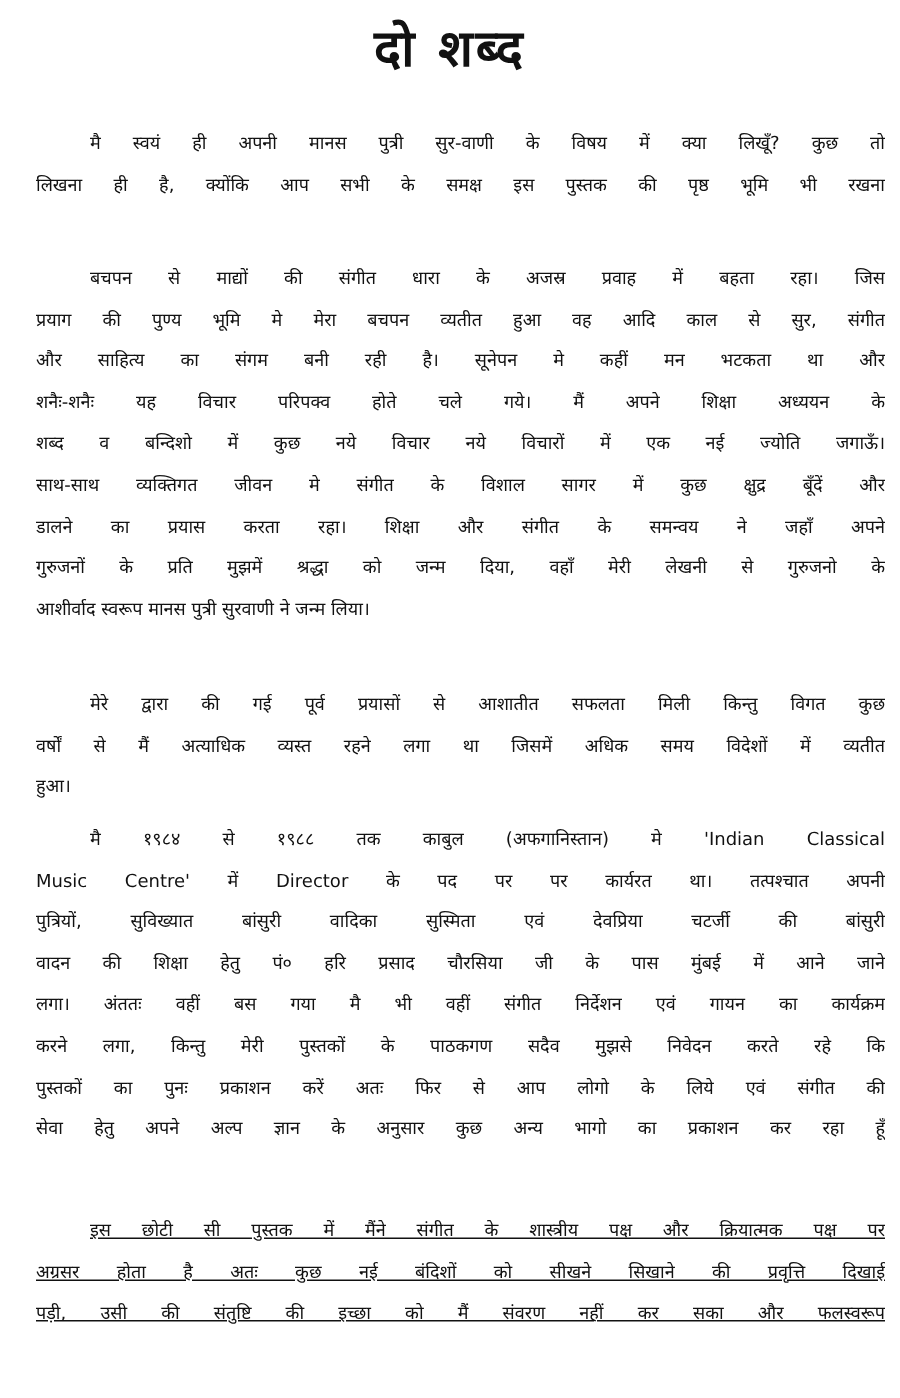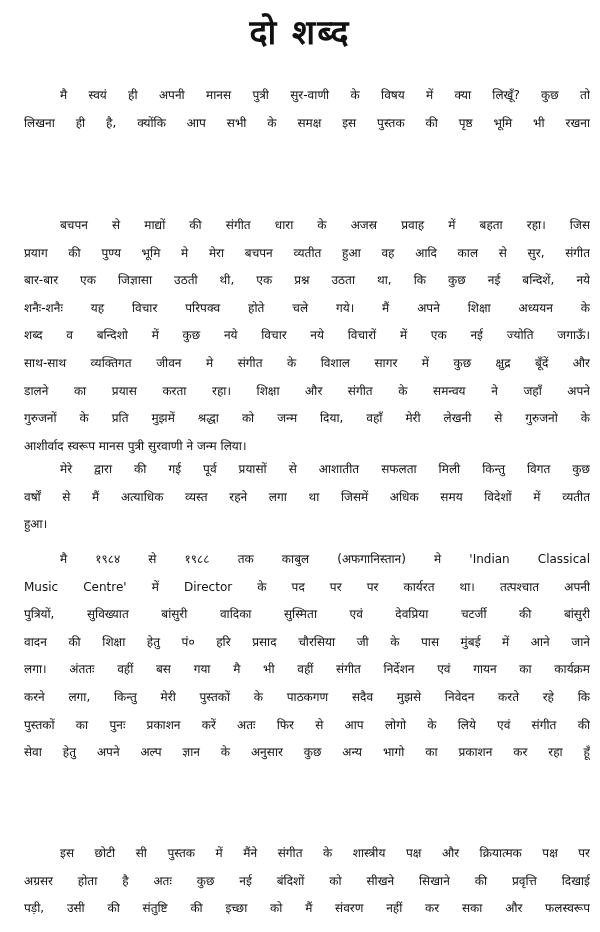--- a/index.html
+++ b/index.html
@@ -14,24 +14,24 @@
 </head>
 <body>
 
 <div class="page">
   <div class="title">दो शब्द</div>
 
   <div class="para" id="p0" style="top: 82px;">
       <span class="line indent">मै स्वयं ही अपनी मानस पुत्री सुर-वाणी के विषय में क्या लिखूँ? कुछ तो</span>
       <span class="line">लिखना ही है, क्योंकि आप सभी के समक्ष इस पुस्तक की पृष्ठ भूमि भी रखना</span>
     </div>
-  <div class="para" id="p1" style="top: 172px; margin-top: 40px;">
+  <div class="para" id="p1" style="top: 172px;">
       <span class="line indent">बचपन से माद्यों की संगीत धारा के अजस्र प्रवाह में बहता रहा। जिस</span>
       <span class="line">प्रयाग की पुण्य भूमि मे मेरा बचपन व्यतीत हुआ वह आदि काल से सुर, संगीत</span>
-      <span class="line">बार-बार एक जिज्ञासा उठती थी, एक प्रश्न उठता था, कि कुछ नई बन्दिशें, नये</span>
+      <span class="line">और साहित्य का संगम बनी रही है। सूनेपन मे कहीं मन भटकता था और</span>
       <span class="line">शनैः-शनैः यह विचार परिपक्व होते चले गये। मैं अपने शिक्षा अध्ययन के</span>
       <span class="line">शब्द व बन्दिशो में कुछ नये विचार नये विचारों में एक नई ज्योति जगाऊँ।</span>
       <span class="line">साथ-साथ व्यक्तिगत जीवन मे संगीत के विशाल सागर में कुछ क्षुद्र बूँदें और</span>
       <span class="line">डालने का प्रयास करता रहा। शिक्षा और संगीत के समन्वय ने जहाँ अपने</span>
       <span class="line">गुरुजनों के प्रति मुझमें श्रद्धा को जन्म दिया, वहाँ मेरी लेखनी से गुरुजनो के</span>
       <span class="line last">आशीर्वाद स्वरूप मानस पुत्री सुरवाणी ने जन्म लिया।</span>
     </div>
   <div class="para" id="p2" style="top: 456px;">
       <span class="line indent">मेरे द्वारा की गई पूर्व प्रयासों से आशातीत सफलता मिली किन्तु विगत कुछ</span>
       <span class="line">वर्षों से मैं अत्याधिक व्यस्त रहने लगा था जिसमें अधिक समय विदेशों में व्यतीत</span>
@@ -40,18 +40,18 @@
   <div class="para" id="p3" style="top: 546px;">
       <span class="line indent">मै १९८४ से १९८८ तक काबुल (अफगानिस्तान) मे 'Indian Classical</span>
       <span class="line">Music Centre' में Director के पद पर पर कार्यरत था। तत्पश्चात अपनी</span>
       <span class="line">पुत्रियों, सुविख्यात बांसुरी वादिका सुस्मिता एवं देवप्रिया चटर्जी की बांसुरी</span>
       <span class="line">वादन की शिक्षा हेतु पं० हरि प्रसाद चौरसिया जी के पास मुंबई में आने जाने</span>
       <span class="line">लगा। अंततः वहीं बस गया मै भी वहीं संगीत निर्देशन एवं गायन का कार्यक्रम</span>
       <span class="line">करने लगा, किन्तु मेरी पुस्तकों के पाठकगण सदैव मुझसे निवेदन करते रहे कि</span>
       <span class="line">पुस्तकों का पुनः प्रकाशन करें अतः फिर से आप लोगो के लिये एवं संगीत की</span>
       <span class="line">सेवा हेतु अपने अल्प ज्ञान के अनुसार कुछ अन्य भागो का प्रकाशन कर रहा हूँ</span>
     </div>
-  <div class="para" id="p4" style="top: 840px;">
+  <div class="para" id="p4" style="top: 807px; text-decoration: underline;">
       <span class="line indent">इस छोटी सी पुस्तक में मैंने संगीत के शास्त्रीय पक्ष और क्रियात्मक पक्ष पर</span>
       <span class="line">अग्रसर होता है अतः कुछ नई बंदिशों को सीखने सिखाने की प्रवृत्ति दिखाई</span>
       <span class="line">पड़ी, उसी की संतुष्टि की इच्छा को मैं संवरण नहीं कर सका और फलस्वरूप</span>
     </div>
 </div>
 
 </body></html>

